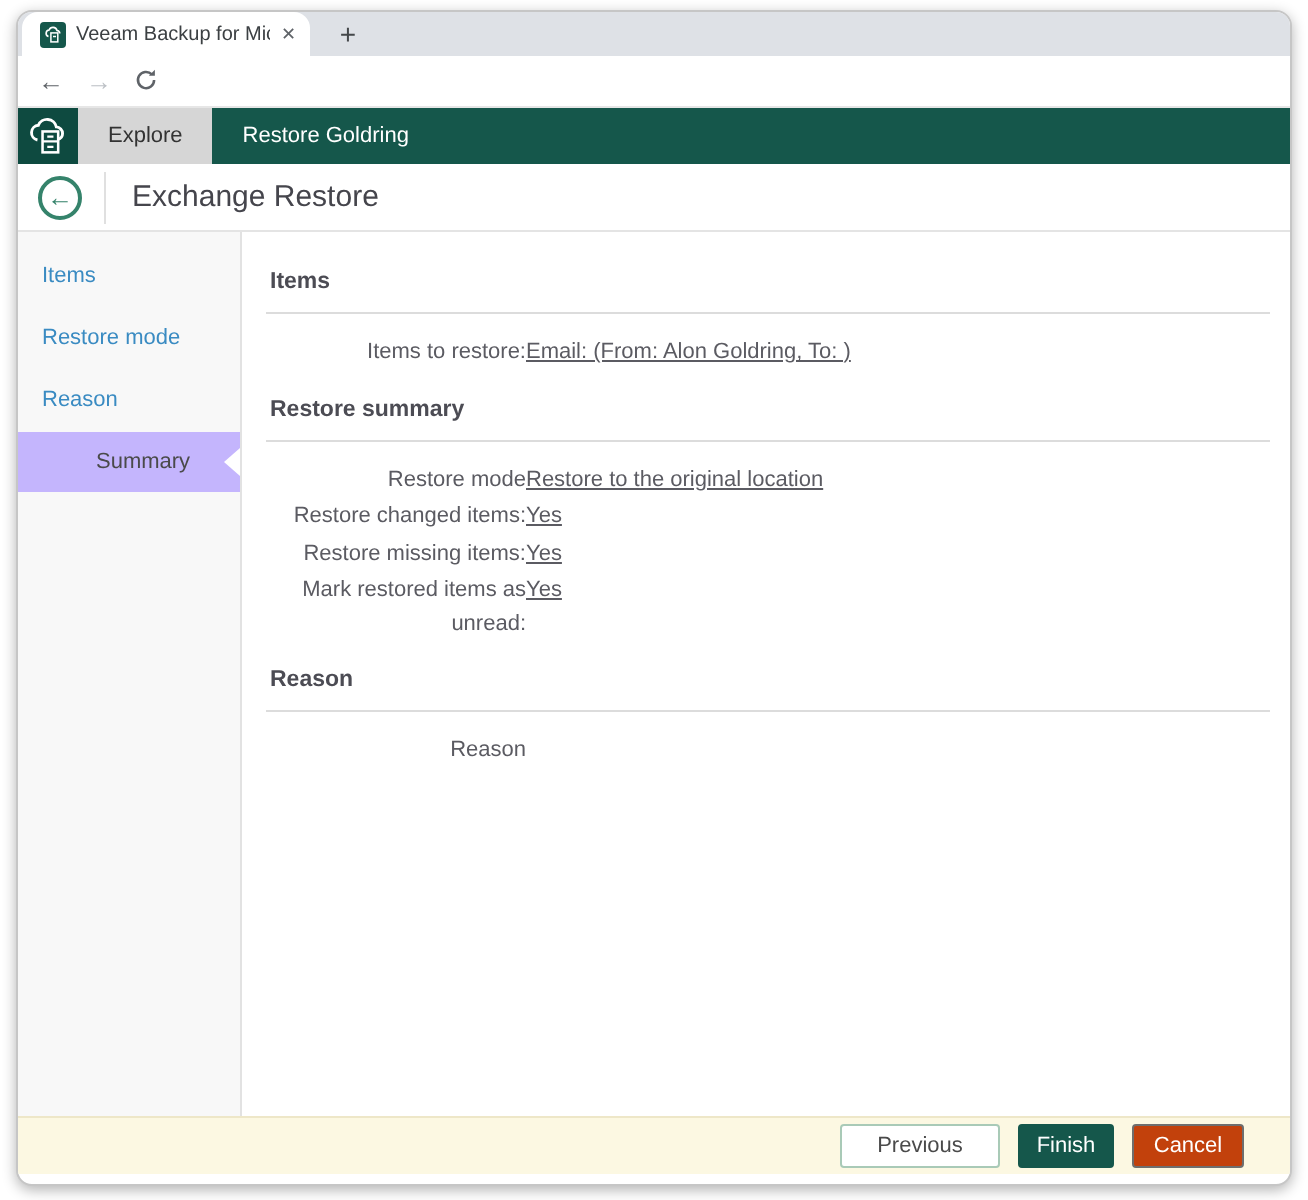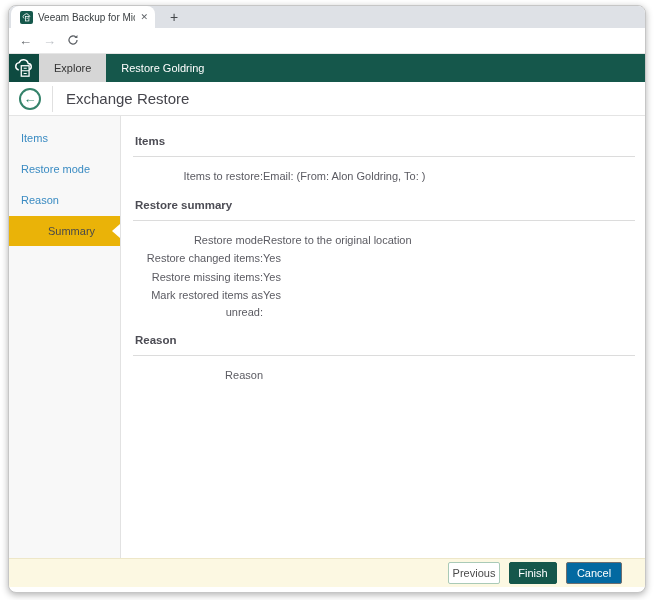--- a/index.html
+++ b/index.html
@@ -48,43 +48,43 @@
     cursor: pointer; flex: none; }
   .tb-divider { width: 1px; height: 26px; background: #e0e0e0; margin: 0 13px 0 11px; }
   .page-title { font-size: 15px; color: #45454c; }
 
   
   .content { flex: 1; display: flex; min-height: 0; }
   .sidebar { width: 112px; background: #f8f8f8; border-right: 1px solid #e2e2e2;
     padding-top: 7px; flex: none; }
   .side-item { padding: 9px 4px 9px 12px; font-size: 11px; color: #3a8bc2;
     cursor: pointer; margin-bottom: 1px; }
-  .side-item.active { background: #eab308; color: #4a4a4a; position: relative; padding-left: 39px; }
+  .side-item.active { background: #c4b5fd; color: #4a4a4a; position: relative; padding-left: 39px; }
   .side-item.active::after { content: ""; position: absolute; right: 0; top: 50%;
     margin-top: -7px; width: 0; height: 0; border-top: 7px solid transparent;
     border-bottom: 7px solid transparent; border-right: 8px solid #fff; }
   .main { flex: 1; background: #fff; padding: 14px 10px 0 12px; overflow: hidden; }
   .section { margin-bottom: 8px; }
   .section-title { font-weight: bold; font-size: 11.5px; color: #4c4c54;
     padding: 5px 2px 9px; border-bottom: 1px solid #dcdcdc; margin-bottom: 10px; }
   .row { display: flex; font-size: 11px; color: #5b5b62; padding: 1px 2px;
     line-height: 1.5; }
   .row .label { width: 128px; flex: none; text-align: right; }
-  .row .value { flex: 1; }
+  .row .value { flex: 1; text-decoration: underline; }
 
   
   .footer { flex: none; height: 29px; background: #fcf8e2; border-top: 1px solid #eee7c8;
     display: flex; align-items: center; justify-content: flex-end; gap: 9px;
     padding-right: 23px; margin-bottom: 5px; }
   .btn { height: 22px; font-size: 11px; font-family: "Liberation Sans", sans-serif;
     border-radius: 2px; display: flex; align-items: center; justify-content: center;
     cursor: pointer; }
-  .btn-prev { width: 52px; background: #fff; border: 1px solid #a9cab7; color: #4a4a4a; margin-left: 31px; }
+  .btn-prev { width: 80px; background: #fff; border: 1px solid #a9cab7; color: #4a4a4a; margin-left: 31px; }
   .btn-finish { width: 48px; background: #15574b; border: 1px solid #15574b; color: #fff; }
-  .btn-cancel { width: 56px; background: #0369a1; border: 1px solid #6e6e6e; color: #fff; }
+  .btn-cancel { width: 56px; background: #c2410c; border: 1px solid #6e6e6e; color: #fff; }
 </style>
 </head>
 <body>
 
 <div class="window">
 
   <div class="tabstrip">
     <div class="tab">
       <span class="favicon">
         <svg width="9" height="9" viewBox="0 0 12 12">

